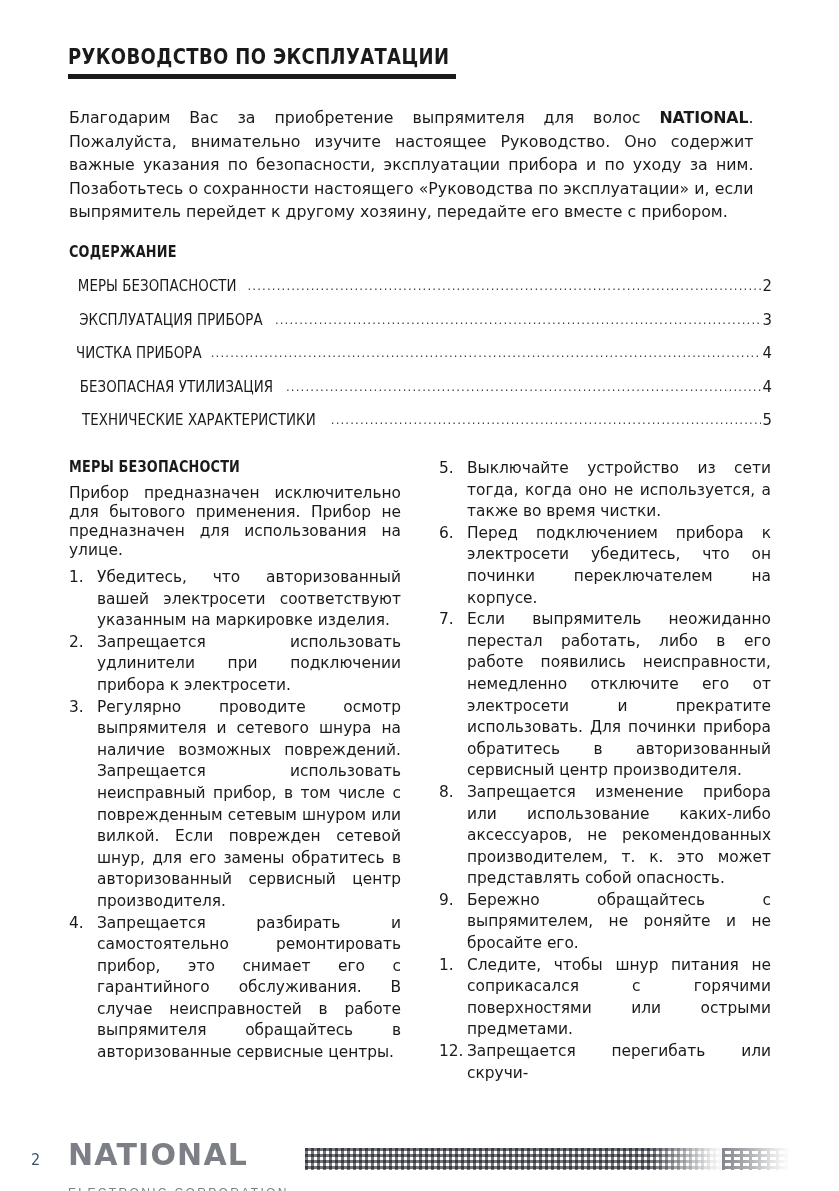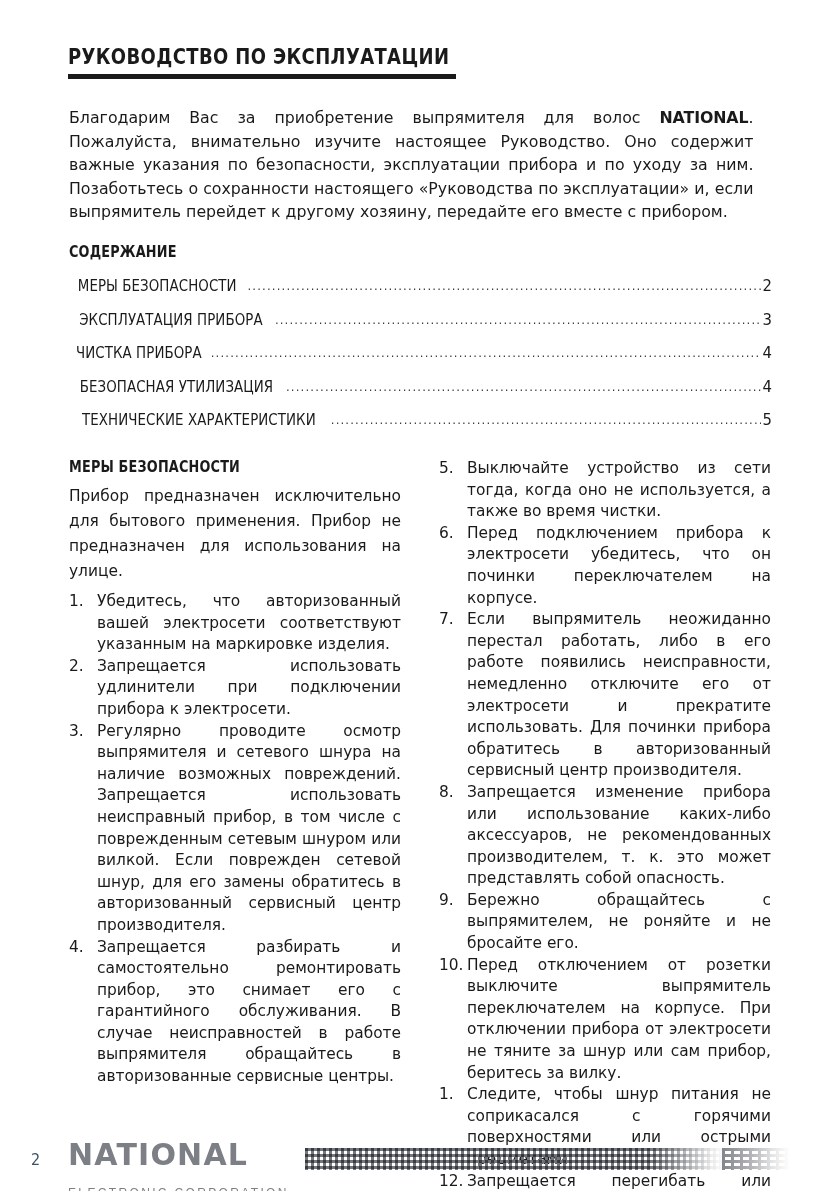--- a/index.html
+++ b/index.html
@@ -126,21 +126,21 @@
     font-family: "DejaVu Sans Condensed", "Liberation Sans Narrow", "Liberation Sans", sans-serif;
     font-weight: bold;
     font-size: 15.5px;
     letter-spacing: 0.2px;
     margin-bottom: 8px;
     transform: scaleX(0.92);
     transform-origin: left center;
   }
   .para {
     font-size: 15.4px;
-    line-height: 25px;
+    line-height: 19px;
     text-align: justify;
     text-justify: inter-word;
     margin-bottom: 7px;
   }
   ol.items {
     list-style: none;
     margin: 0;
     padding: 0;
   }
   ol.items li {
@@ -318,24 +318,20 @@
         </li>
         <li>
           <span class="num">8.</span>
           <span class="itxt">Запрещается изменение прибора или использование каких-либо аксессуаров, не рекомендованных производителем, т. к. это может представлять собой опасность.</span>
         </li>
         <li>
           <span class="num">9.</span>
           <span class="itxt">Бережно обращайтесь с выпрямителем, не роняйте и не бросайте его.</span>
         </li>
         <li>
-          <span class="num wide">10.</span>
-          <span class="itxt">Перед отключением от розетки выключите выпрямитель переключателем на корпусе. При отключении прибора от электросети не тяните за шнур или сам прибор, беритесь за вилку.</span>
-        </li>
-        <li>
           <span class="num wide">1.</span>
           <span class="itxt">Следите, чтобы шнур питания не соприкасался с горячими поверхностями или острыми предметами.</span>
         </li>
         <li>
           <span class="num wide">12.</span>
           <span class="itxt">Запрещается перегибать или скручи-</span>
         </li>
       </ol>
     </div>
 

